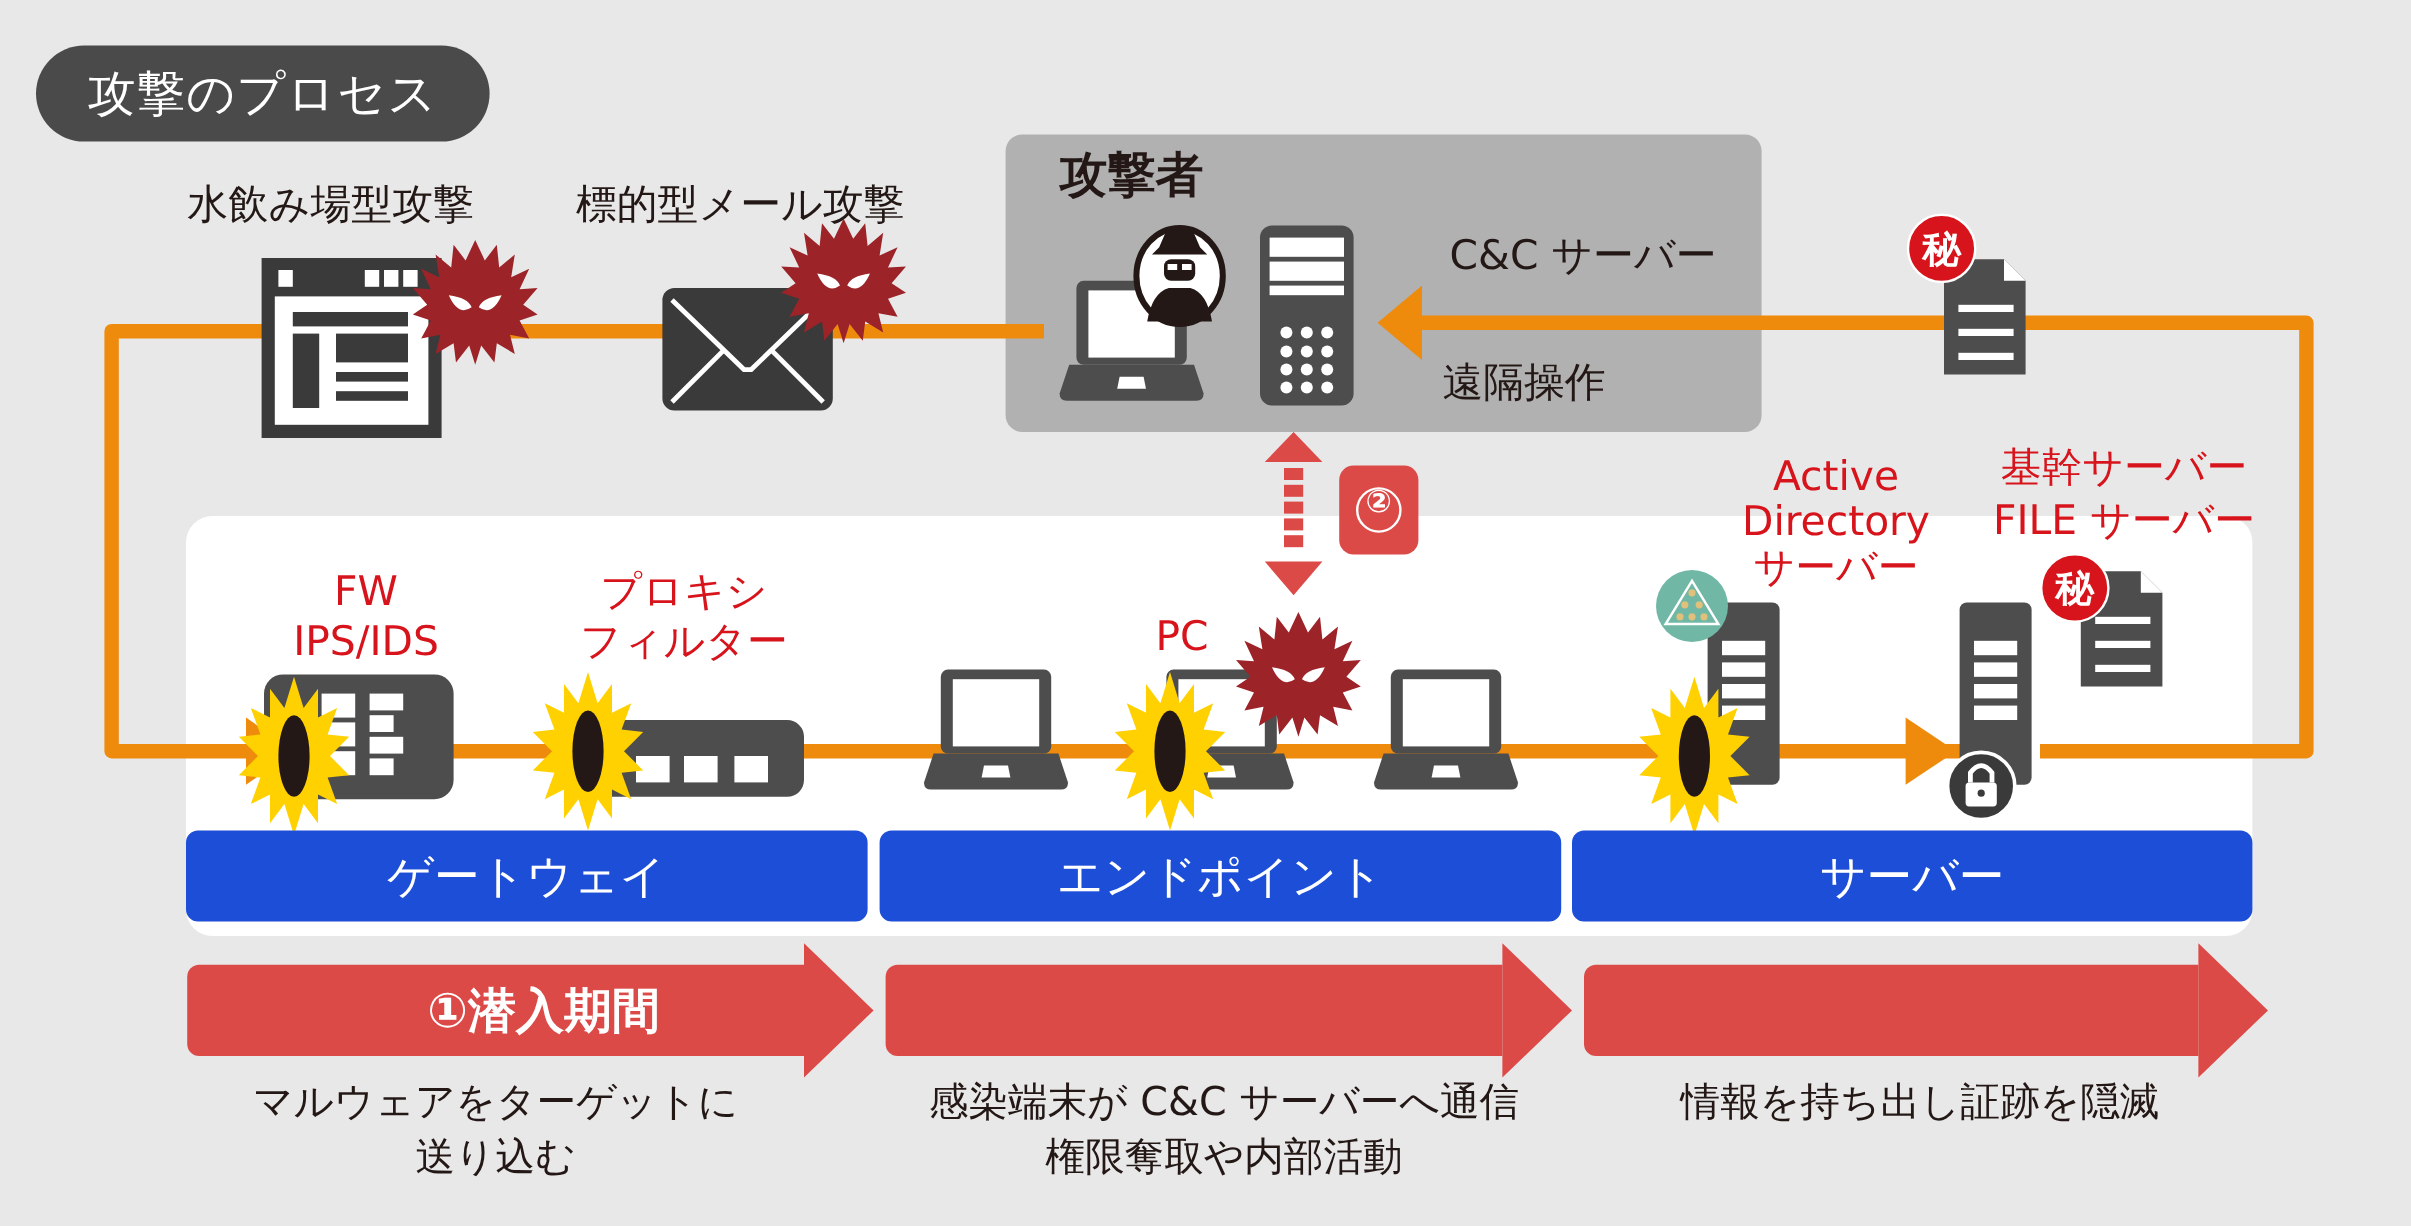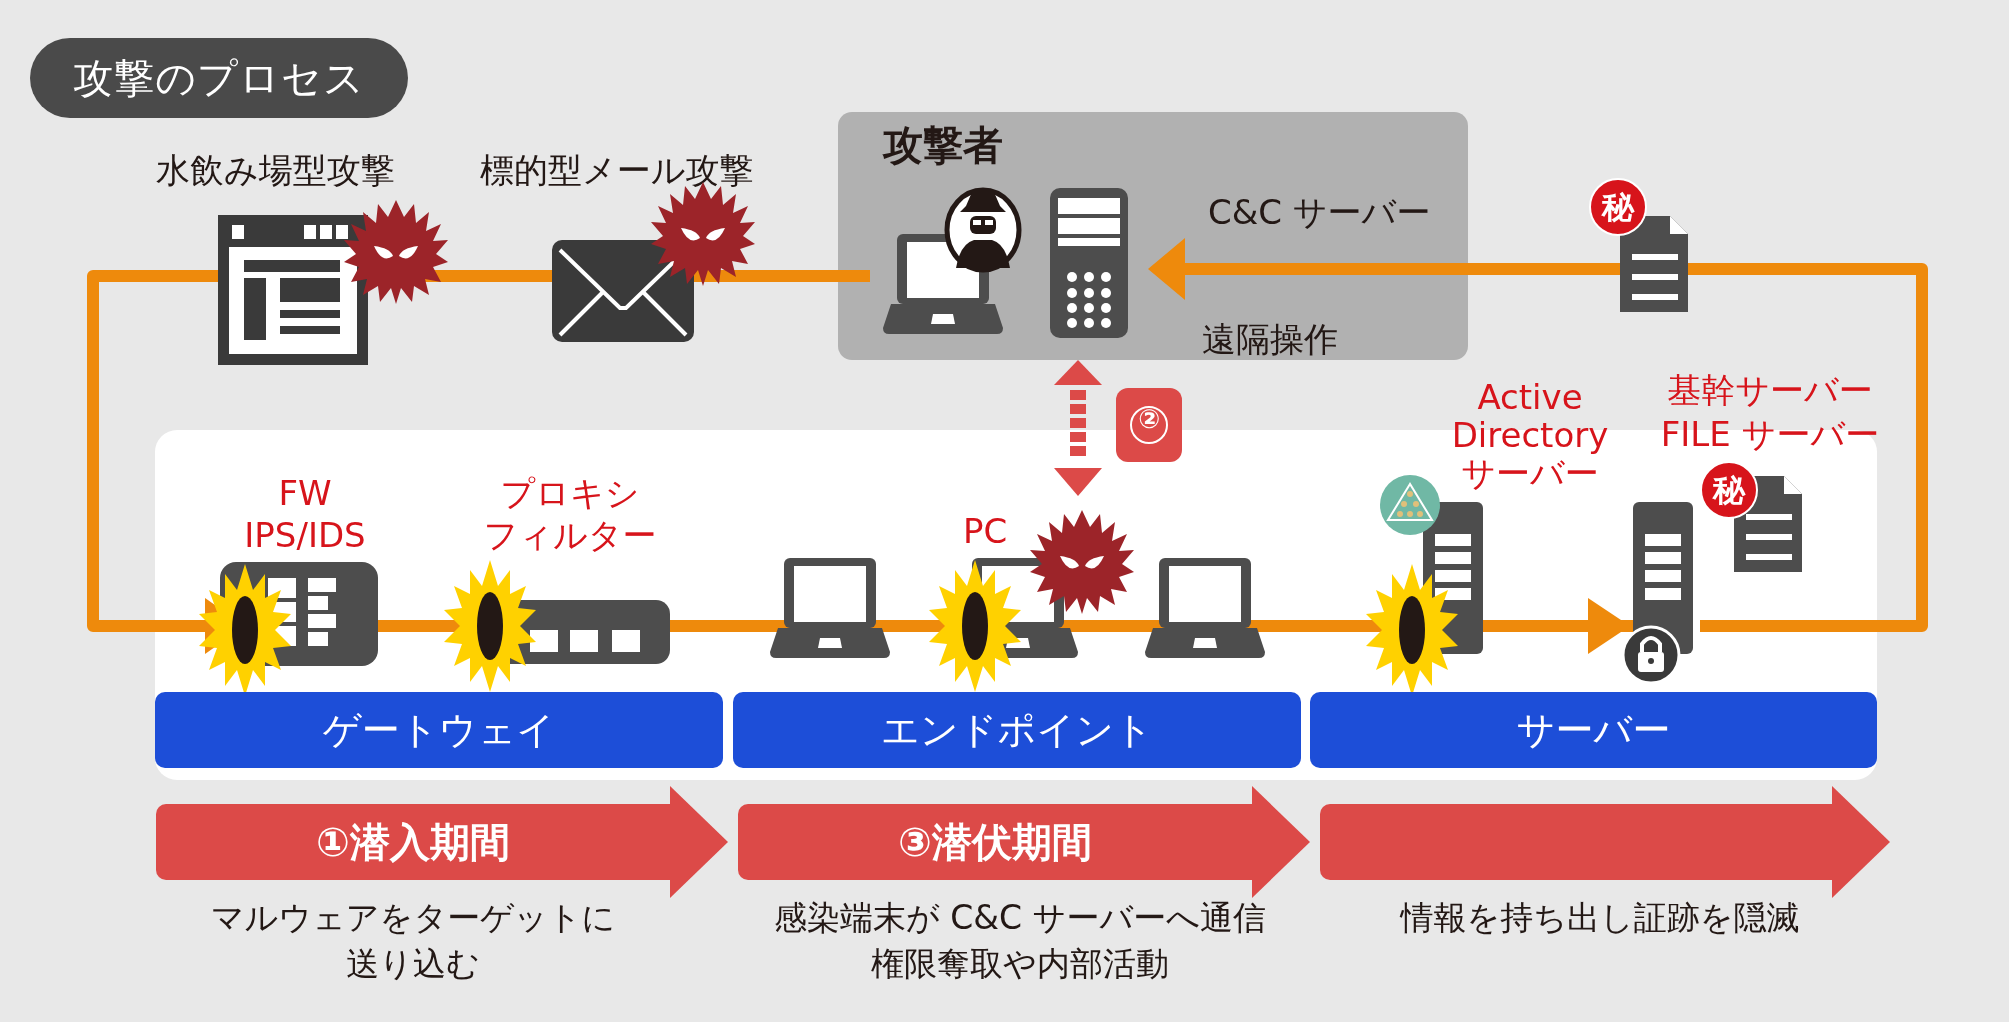--- a/index.html
+++ b/index.html
@@ -28,21 +28,21 @@
 <div class="abs attacker-box"></div>
 <div class="abs white-panel"></div>
 
 <div class="abs title-pill">攻撃のプロセス</div>
 
 <div class="abs lbl-dark" style="left:156px;top:148px;">水飲み場型攻撃</div>
 <div class="abs lbl-dark" style="left:480px;top:148px;">標的型メール攻撃</div>
 
 <div class="abs lbl-dark" style="left:883px;top:118px;font-weight:bold;font-size:40px;">攻撃者</div>
 <div class="abs lbl-dark" style="left:1208px;top:190px;">C&amp;C サーバー</div>
-<div class="abs lbl-dark" style="left:1202px;top:296px;margin-top:21px;">遠隔操作</div>
+<div class="abs lbl-dark" style="left:1202px;top:296px;">遠隔操作</div>
 
 <svg width="2009" height="1022">
   <defs>
     <g id="malware">
       <polygon fill="#9c2429" points="0,-50 8,-33 18,-46 20,-27 33,-38 30,-19 45,-26 37,-9 52,-10 40,4 52,12 37,17 45,32 29,29 33,45 18,36 16,52 5,38 0,54 -5,38 -16,52 -18,36 -33,45 -29,29 -45,32 -37,17 -52,12 -40,4 -52,-10 -37,-9 -45,-26 -30,-19 -33,-38 -20,-27 -18,-46 -8,-33"></polygon>
       <path fill="#fff" d="M-22,-4 Q-14,14 -3,6 Q-6,-2 -22,-4Z"></path>
       <path fill="#fff" d="M22,-4 Q14,14 3,6 Q6,-2 22,-4Z"></path>
     </g>
     <g id="burst">
       <polygon fill="#ffd100" points="0,-66 8,-40 20,-56 20,-32 36,-40 28,-18 46,-16 30,0 46,16 28,18 36,40 20,32 20,56 8,40 0,66 -8,40 -20,56 -20,32 -36,40 -28,18 -46,16 -30,0 -46,-16 -28,-18 -36,-40 -20,-32 -20,-56 -8,-40"></polygon>
@@ -224,26 +224,25 @@
   <div>FILE サーバー</div>
 </div>
 
 <div class="abs zone" style="left:155px;width:568px;">ゲートウェイ</div>
 <div class="abs zone" style="left:733px;width:568px;">エンドポイント</div>
 <div class="abs zone" style="left:1310px;width:567px;">サーバー</div>
 
 <div class="abs phase" style="left:156px;width:570px;">
   <div class="bar" style="width:514px;"></div>
   <div class="head" style="left:514px;"></div>
-  <div class="txt" style="width:514px;">①潜入期間</div>
+  <div class="txt" style="width:514px;padding-left:40px;">①潜入期間</div>
 </div>
 <div class="abs phase" style="left:738px;width:570px;">
   <div class="bar" style="width:514px;"></div>
   <div class="head" style="left:514px;"></div>
-  <div class="txt" style="width:514px;">③潜伏期間</div>
 </div>
 <div class="abs phase" style="left:1320px;width:570px;">
   <div class="bar" style="width:512px;"></div>
   <div class="head" style="left:512px;"></div>
 </div>
 
 <div class="abs desc" style="left:156px;width:514px;">
   <div>マルウェアをターゲットに</div>
   <div>送り込む</div>
 </div>

